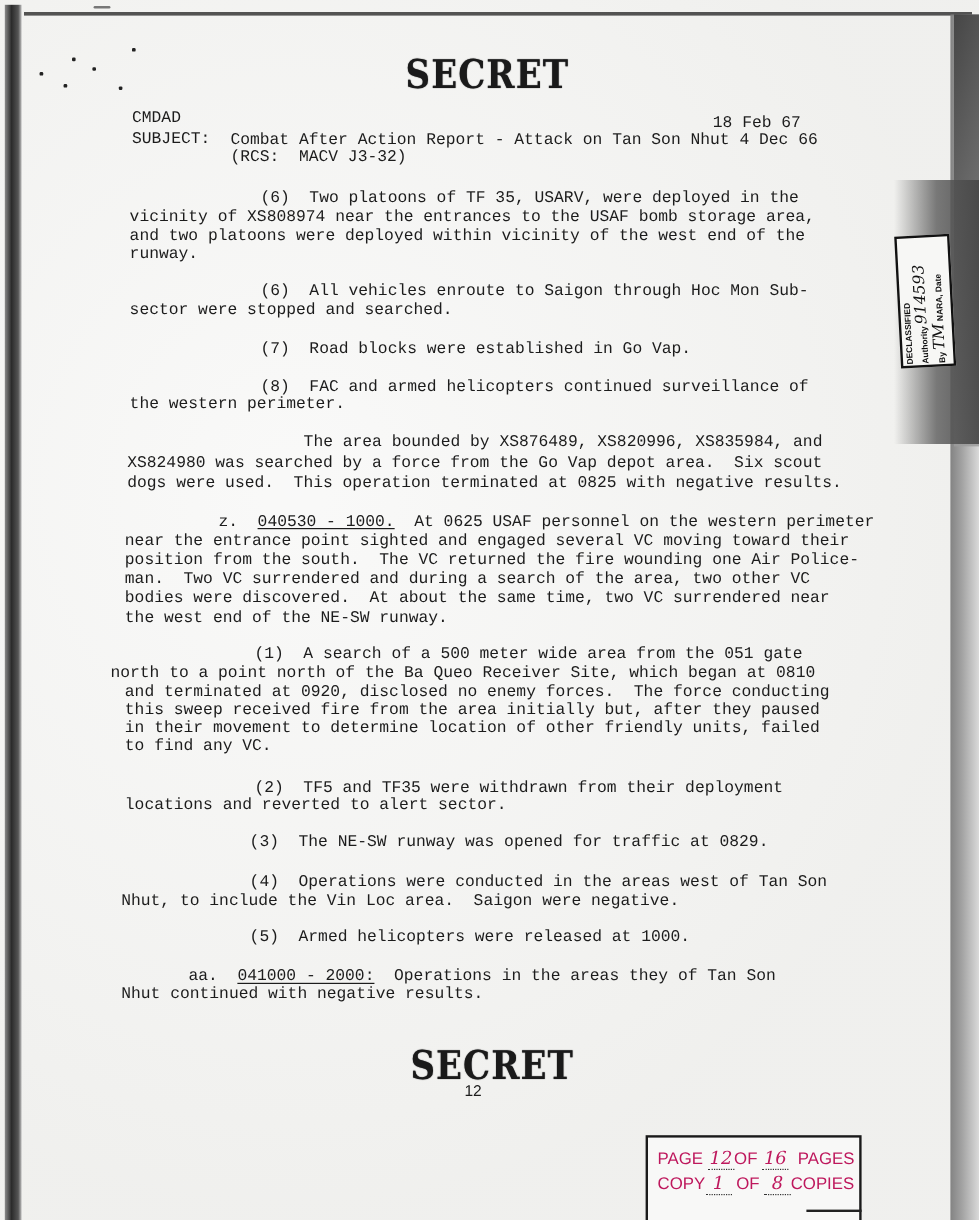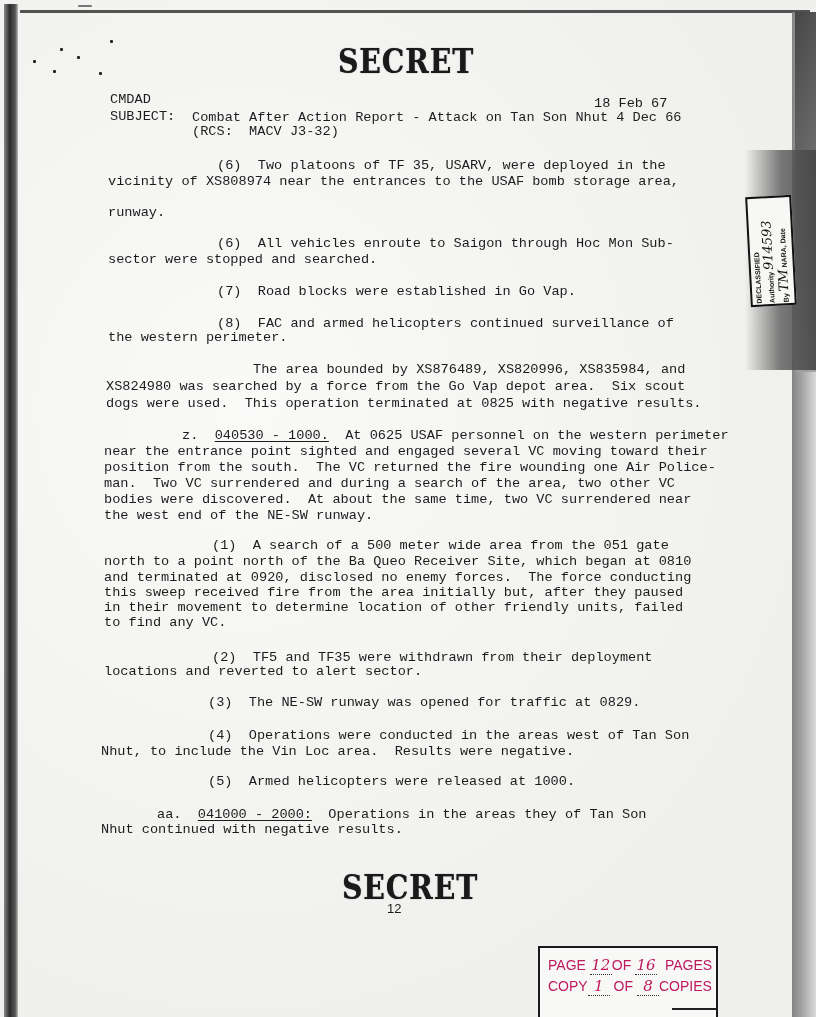--- a/index.html
+++ b/index.html
@@ -206,20 +206,21 @@
   <div class="secret top">SECRET</div>
 
   <div class="line" style="left:110px;top:92px;">CMDAD</div>
   <div class="line" style="left:594px;top:96px;">18 Feb 67</div>
   <div class="line" style="left:110px;top:109px;">SUBJECT:</div>
   <div class="line" style="left:192px;top:110px;">Combat After Action Report - Attack on Tan Son Nhut 4 Dec 66</div>
   <div class="line" style="left:192px;top:124px;">(RCS:  MACV J3-32)</div>
 
   <div class="line" style="left:217px;top:158px;">(6)  Two platoons of TF 35, USARV, were deployed in the</div>
   <div class="line" style="left:108px;top:174px;">vicinity of XS808974 near the entrances to the USAF bomb storage area,</div>
+  <div class="line" style="left:108px;top:190px;">and two platoons were deployed within vicinity of the west end of the</div>
   <div class="line" style="left:108px;top:205px;">runway.</div>
 
   <div class="line" style="left:217px;top:236px;">(6)  All vehicles enroute to Saigon through Hoc Mon Sub-</div>
   <div class="line" style="left:108px;top:252px;">sector were stopped and searched.</div>
 
   <div class="line" style="left:217px;top:284px;">(7)  Road blocks were established in Go Vap.</div>
 
   <div class="line" style="left:217px;top:316px;">(8)  FAC and armed helicopters continued surveillance of</div>
   <div class="line" style="left:108px;top:330px;">the western perimeter.</div>
 
@@ -228,33 +229,33 @@
   <div class="line" style="left:106px;top:396px;">dogs were used.  This operation terminated at 0825 with negative results.</div>
 
   <div class="line" style="left:182px;top:428px;"><span>z.</span>  <span class="u">040530 - 1000.</span><span>  At 0625 USAF personnel on the western perimeter</span></div>
   <div class="line" style="left:104px;top:444px;">near the entrance point sighted and engaged several VC moving toward their</div>
   <div class="line" style="left:104px;top:460px;">position from the south.  The VC returned the fire wounding one Air Police-</div>
   <div class="line" style="left:104px;top:476px;">man.  Two VC surrendered and during a search of the area, two other VC</div>
   <div class="line" style="left:104px;top:492px;">bodies were discovered.  At about the same time, two VC surrendered near</div>
   <div class="line" style="left:104px;top:508px;">the west end of the NE-SW runway.</div>
 
   <div class="line" style="left:212px;top:538px;">(1)  A search of a 500 meter wide area from the 051 gate</div>
-  <div class="line" style="left:104px;top:554px;">north to a point north of the Ba Queo Receiver Site, which began at 0810</div>
+  <div class="line" style="left:92px;top:554px;">north to a point north of the Ba Queo Receiver Site, which began at 0810</div>
   <div class="line" style="left:104px;top:570px;">and terminated at 0920, disclosed no enemy forces.  The force conducting</div>
   <div class="line" style="left:104px;top:585px;">this sweep received fire from the area initially but, after they paused</div>
   <div class="line" style="left:104px;top:600px;">in their movement to determine location of other friendly units, failed</div>
   <div class="line" style="left:104px;top:615px;">to find any VC.</div>
 
   <div class="line" style="left:212px;top:650px;">(2)  TF5 and TF35 were withdrawn from their deployment</div>
   <div class="line" style="left:104px;top:664px;">locations and reverted to alert sector.</div>
 
   <div class="line" style="left:208px;top:695px;">(3)  The NE-SW runway was opened for traffic at 0829.</div>
 
   <div class="line" style="left:208px;top:728px;">(4)  Operations were conducted in the areas west of Tan Son</div>
-  <div class="line" style="left:101px;top:744px;">Nhut, to include the Vin Loc area.  Results were negative.</div>
+  <div class="line" style="left:101px;top:744px;">Nhut, to include the Vin Loc area.  Saigon were negative.</div>
 
   <div class="line" style="left:208px;top:774px;">(5)  Armed helicopters were released at 1000.</div>
 
   <div class="line" style="left:157px;top:807px;"><span>aa.</span>  <span class="u">041000 - 2000:</span><span>  Operations in the areas they of Tan Son</span></div>
   <div class="line" style="left:101px;top:822px;">Nhut continued with negative results.</div>
 
   <div class="secret bottom">SECRET</div>
   <div class="page-num">12</div>
 
   <div class="pagebox">

